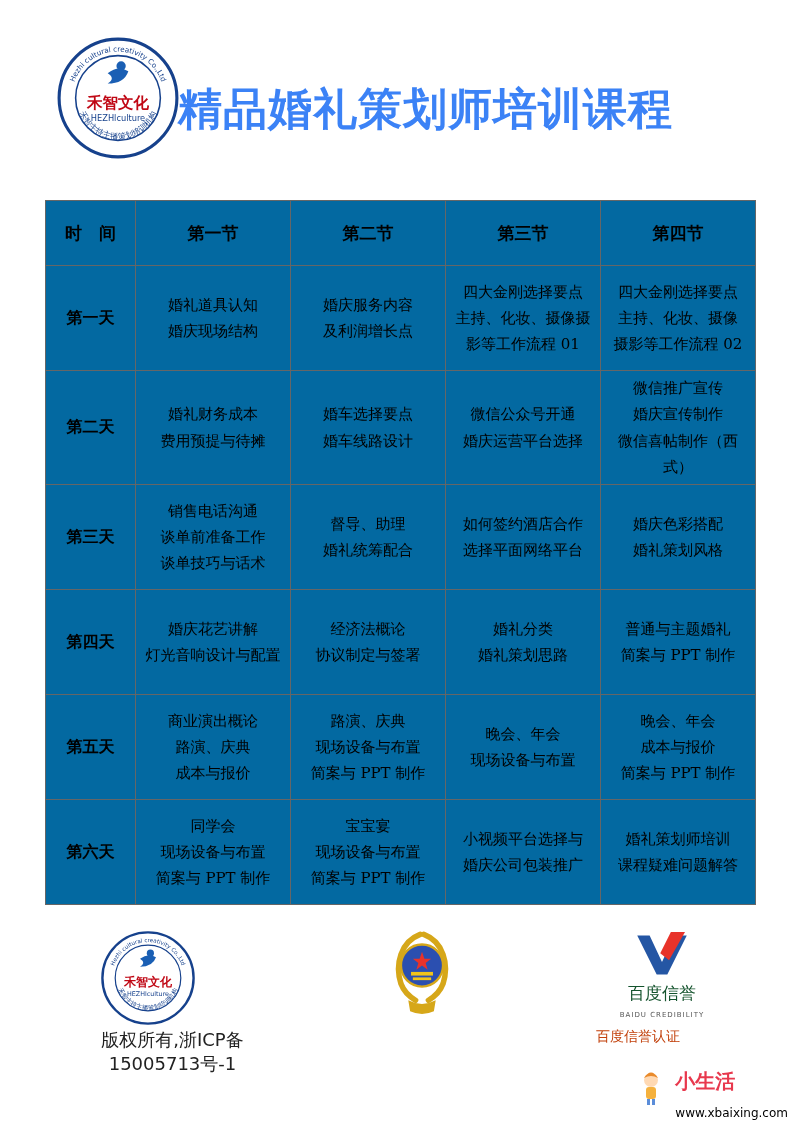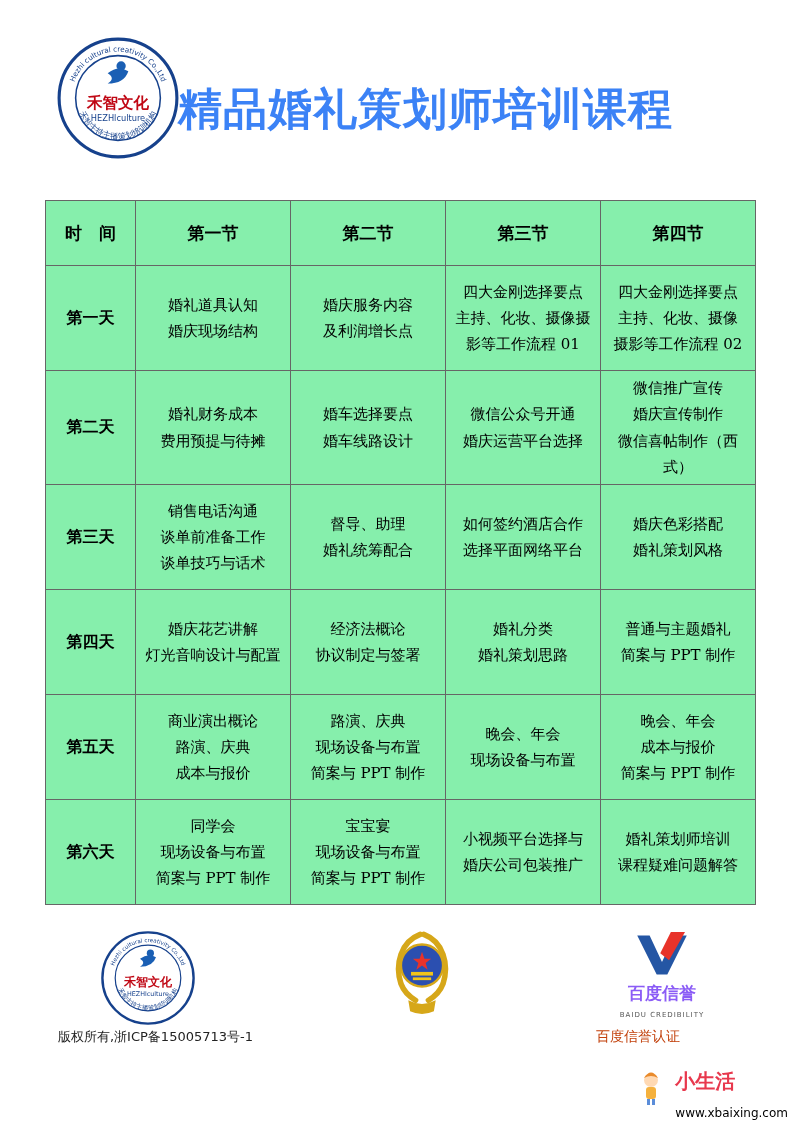--- a/index.html
+++ b/index.html
@@ -15,53 +15,53 @@
   .page-title{
     position:absolute;left:178px;top:80px;width:548px;
     font-family:"DejaVu Sans","Liberation Sans",sans-serif;
     font-weight:bold;font-size:44px;letter-spacing:1px;
     color:#3b82f6;white-space:nowrap;
   }
 
   
   table.schedule{
     position:absolute;left:45px;top:200px;width:710px;
-    border-collapse:collapse;table-layout:fixed;background:#86efac;
+    border-collapse:collapse;table-layout:fixed;background:#0369a1;
   }
   table.schedule th,table.schedule td{
     border:1px solid #666;text-align:center;vertical-align:middle;
     padding:4px 3px;
   }
   table.schedule th{
     font-weight:bold;font-size:17px;height:56px;
   }
   table.schedule td{height:96px;}
   td.day{font-weight:bold;font-size:16px;}
   td.cell{font-size:15px;line-height:1.75;}
 
   
   .footer-logo{position:absolute;left:100px;top:930px;width:96px;height:96px;}
   .copyright{
-    position:absolute;left:48px;top:1028px;width:215px;text-align:center;
-    font-family:"DejaVu Sans","Liberation Sans",sans-serif;
-    font-size:13px;color:#222;
+    position:absolute;left:65px;top:1028px;width:215px;text-align:center;
+    font-family:"DejaVu Sans","Liberation Sans",sans-serif;
+    font-size:18px;color:#222;
   }
   .police-badge{position:absolute;left:390px;top:926px;width:64px;height:90px;}
   .police-record{
     position:absolute;left:288px;top:1024px;width:260px;text-align:center;
     font-family:"DejaVu Sans","Liberation Sans",sans-serif;
     font-weight:bold;font-size:15px;color:#111;white-space:nowrap;
   }
   .baidu-block{
     position:absolute;left:596px;top:932px;width:132px;
     display:flex;flex-direction:column;align-items:center;
     font-family:"DejaVu Sans","Liberation Sans",sans-serif;
   }
   .baidu-logo{width:58px;height:46px;}
-  .baidu-title{font-size:17px;font-weight:bold;color:#8b5cf6;margin-top:4px;}
+  .baidu-title{font-size:17px;font-weight:normal;color:#14532d;margin-top:4px;}
   .baidu-subtitle{font-size:7px;color:#555;letter-spacing:1px;margin-top:6px;}
   .baidu-cert{
     position:absolute;left:596px;top:1028px;width:132px;text-align:left;
     font-family:"DejaVu Sans","Liberation Sans",sans-serif;
     font-size:14px;color:#c2410c;
   }
 
   
   .watermark{
     position:absolute;right:12px;bottom:8px;

